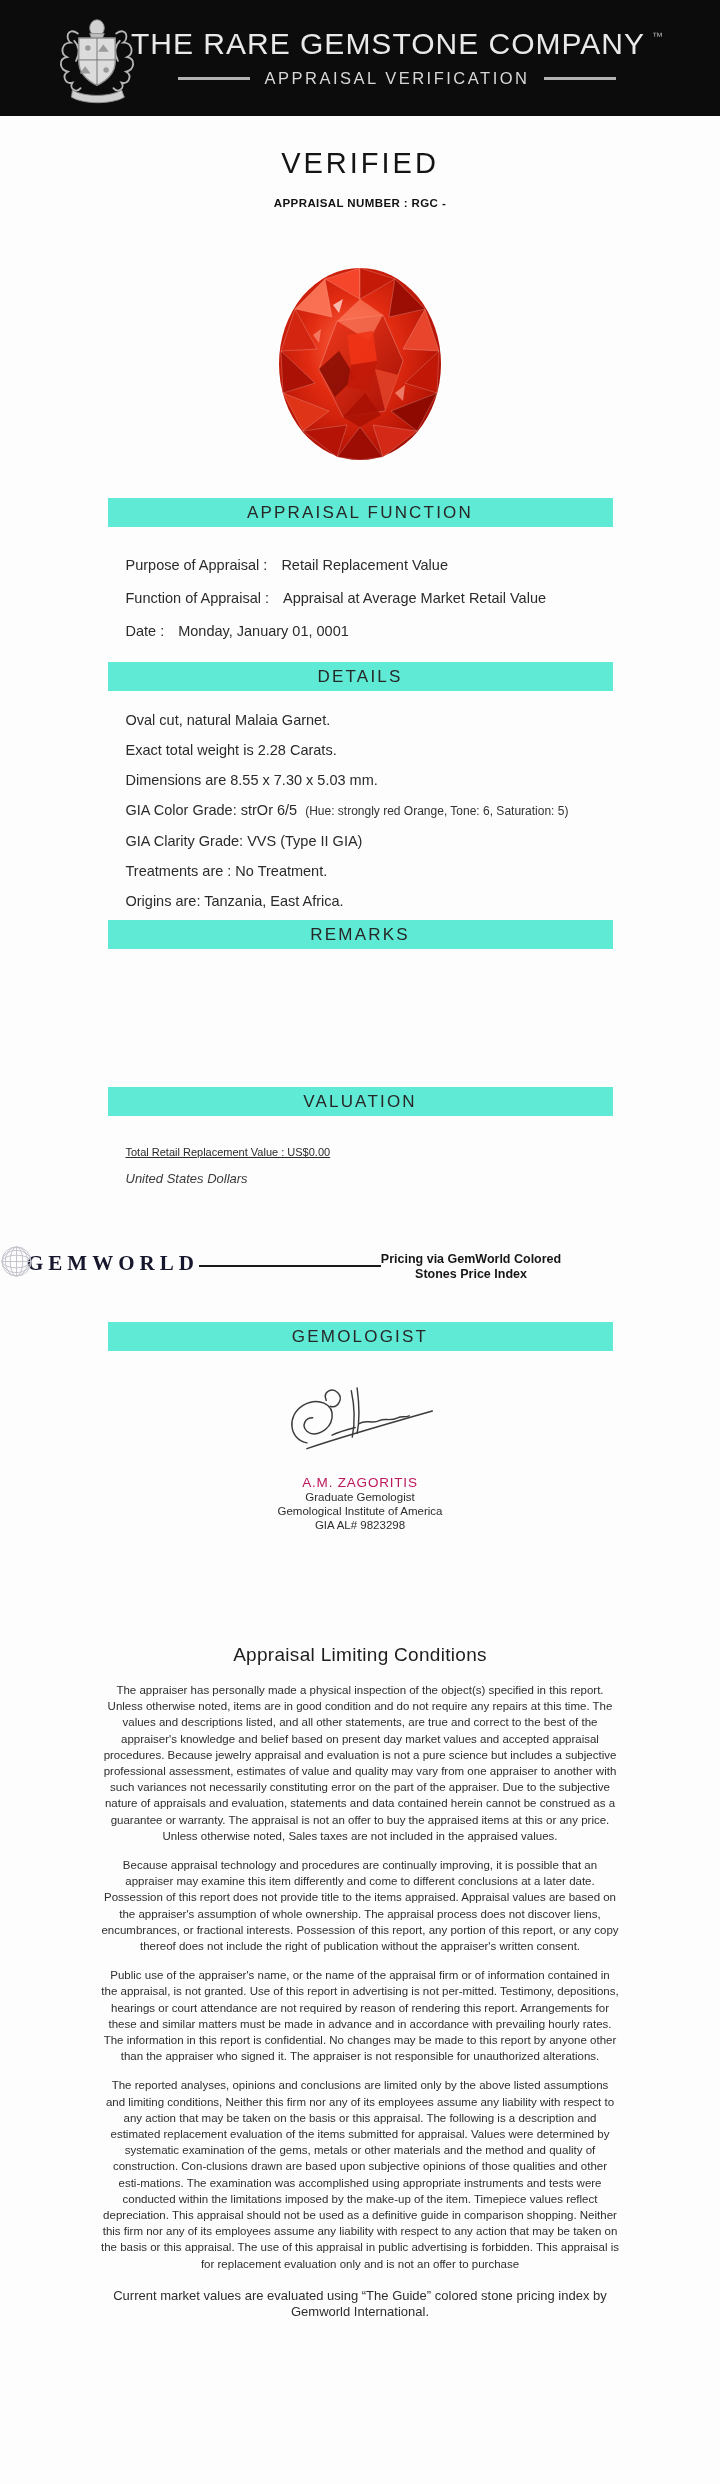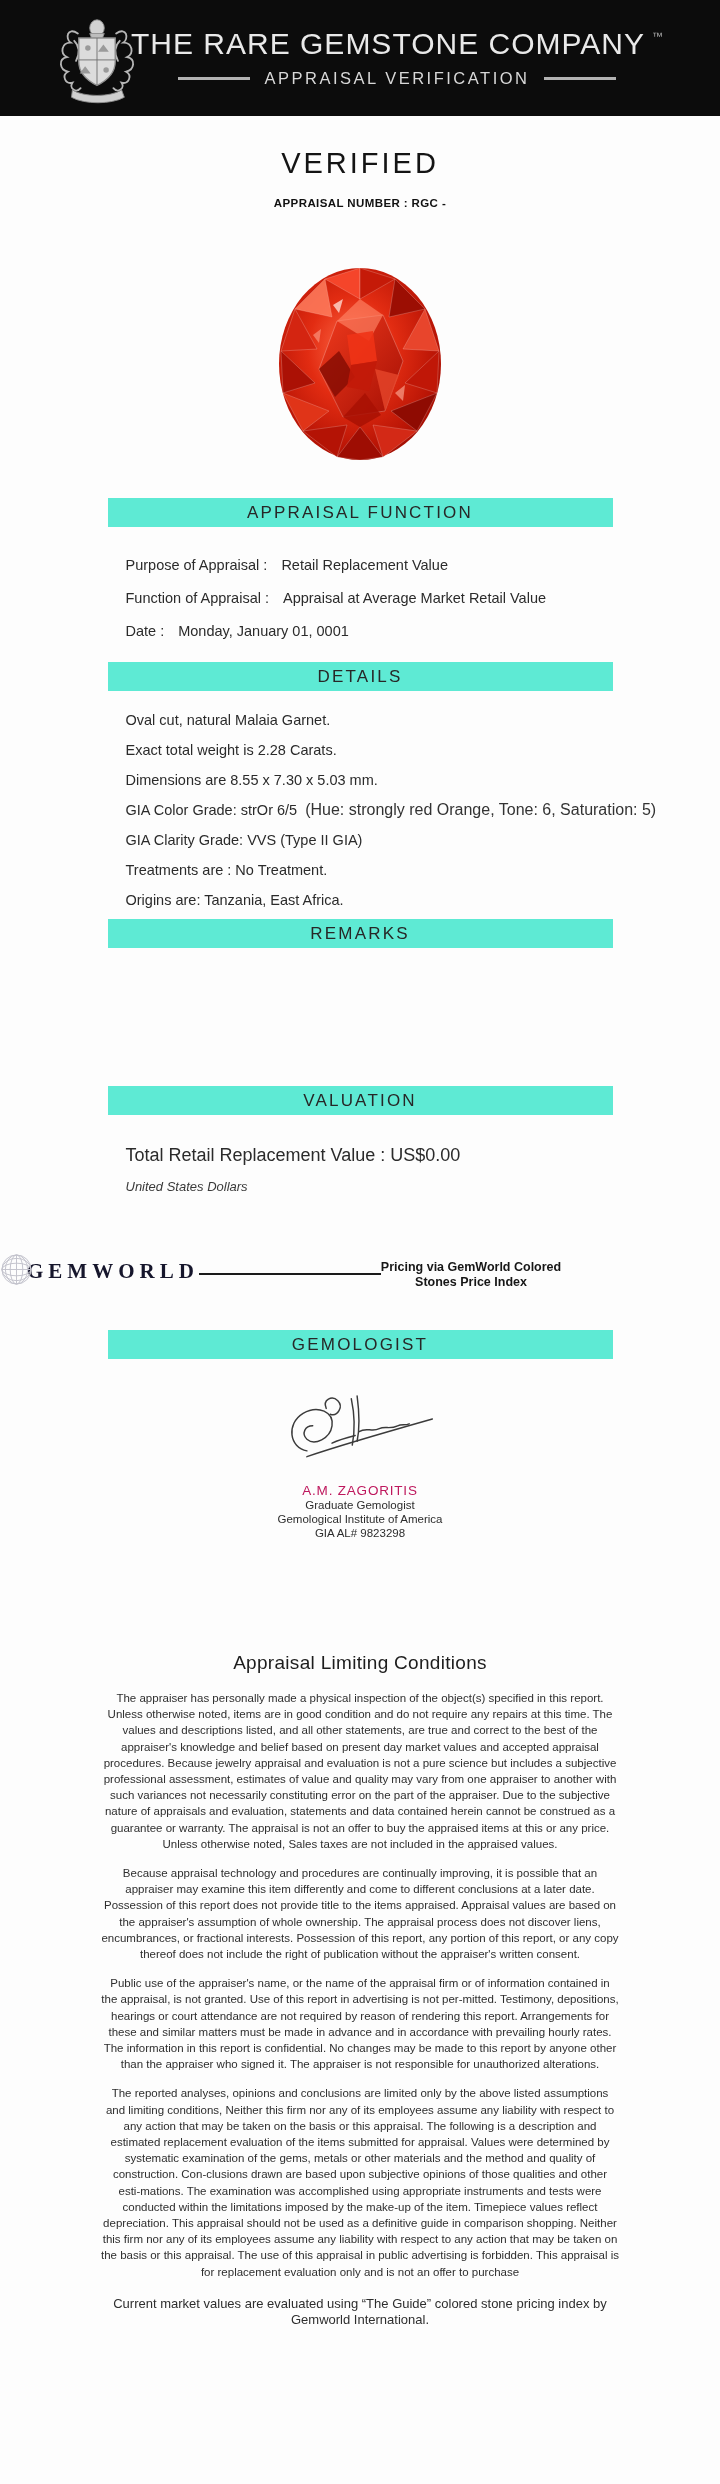--- a/index.html
+++ b/index.html
@@ -34,25 +34,25 @@
   .bar-remarks { margin-top: 4px; }
   .bar-valuation { margin-top: 0; }
   .bar-gemologist { margin-top: 40px; }
 
   .kv-rows { padding-left: 18px; margin-top: 22px; }
   .kv-row { font-size: 14.5px; color: #2b2b2b; line-height: 33px; white-space: nowrap; }
   .kv-label { margin-right: 14px; }
 
   .details-lines { padding-left: 18px; margin-top: 14px; }
   .detail-line { font-size: 14.5px; color: #2b2b2b; line-height: 30px; white-space: nowrap; }
-  .detail-note { font-size: 16px; color: #333; margin-left: 8px; }
+  .detail-note { font-size: 12px; color: #333; margin-left: 8px; }
 
   .remarks-gap { height: 138px; }
 
-  .valuation-total { padding-left: 18px; margin-top: 30px; font-size: 18px; color: #2b2b2b; }
+  .valuation-total { padding-left: 18px; margin-top: 30px; font-size: 11px; color: #2b2b2b; text-decoration: underline; }
   .currency-note { padding-left: 18px; margin-top: 13px; font-size: 13px; font-style: italic; color: #3a3a3a; }
 
   
   .gemworld-block { margin-top: 60px; display: flex; flex-direction: row; align-items: center; }
   .gemworld-logo-row { display: flex; align-items: center; position: relative; }
   .globe-icon { width: 33px; height: 33px; margin-right: -6px; position: relative; top: -2px; }
   .gemworld-name { font-family: "Liberation Serif", serif; font-weight: bold; font-size: 21px; letter-spacing: 5px; color: #16162c; line-height: 1; }
   .gemworld-rule { width: 182px; height: 2px; background: #1a1a1a; margin-top: 5px; }
   .gemworld-caption { margin-top: 6px; text-align: center; font-size: 12.5px; font-weight: bold; color: #161616; line-height: 15px; }
 

